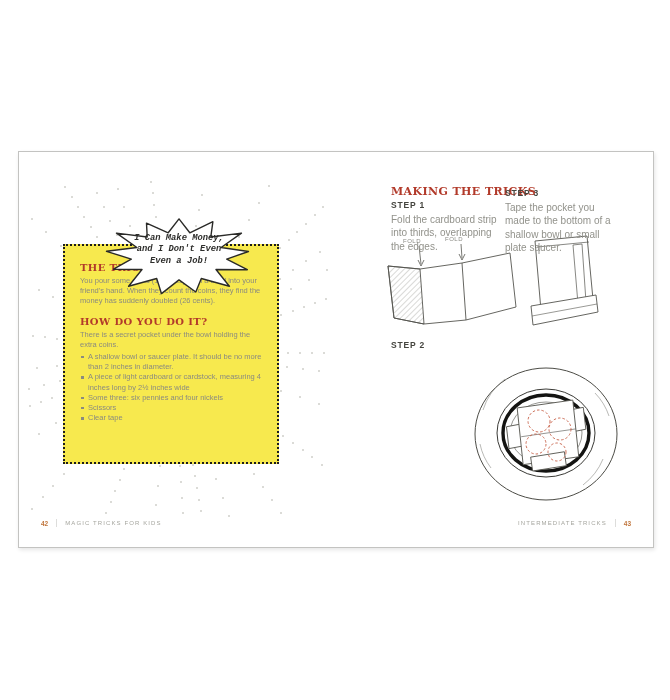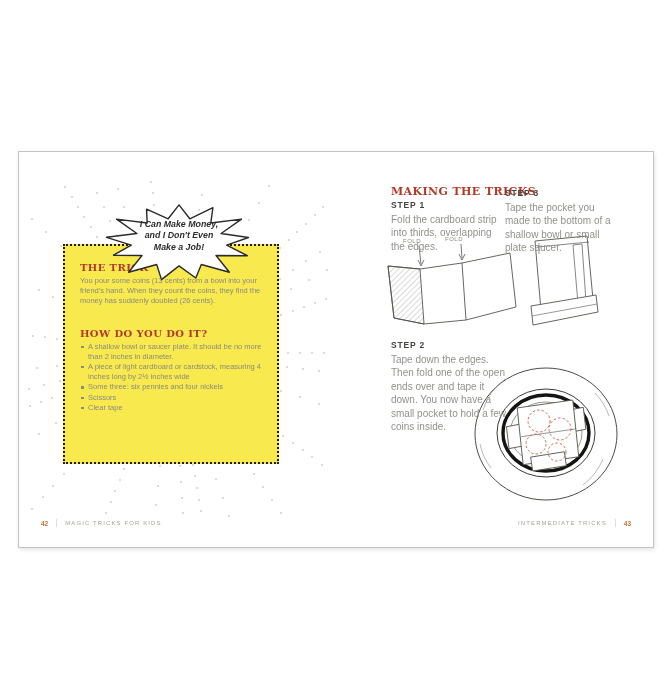--- a/index.html
+++ b/index.html
@@ -8,29 +8,29 @@
   .spread{position:absolute;left:18px;top:151px;width:634px;height:395px;background:#ffffff;
           border:1px solid #c3c3c1;box-shadow:1px 2px 4px rgba(0,0,0,0.10);}
   
   .page-left{position:absolute;left:0;top:0;width:317px;height:395px;overflow:hidden;}
   #dots-layer{position:absolute;left:0;top:0;width:317px;height:395px;z-index:0;}
   #dots-layer i{position:absolute;width:2px;height:2px;background:#cfcfca;border-radius:50%;}
   .trick-title{position:absolute;left:0;top:32px;width:317px;text-align:center;z-index:2;
     font-weight:bold;font-style:italic;font-size:16px;letter-spacing:.4px;color:#1d7dc0;}
   .trick-title .star{font-style:normal;font-weight:normal;font-size:11px;color:#93a5b6;
     position:relative;top:-2px;padding:0 5px;}
-  .burst{position:absolute;left:84px;top:50px;width:152px;height:82px;z-index:2;}
+  .burst{position:absolute;left:84px;top:64px;width:152px;height:82px;z-index:2;font-family:Liberation Mono, monospace;}
   .burst svg{position:absolute;left:0;top:0;}
   .burst-text{position:absolute;left:0;top:17px;width:100%;text-align:center;
     font-weight:bold;font-style:italic;font-size:8.8px;line-height:1.3;color:#2d2d2b;}
   .ybox{position:absolute;left:44px;top:92px;width:216px;height:220px;box-sizing:border-box;
     background:#f7e94e;border:2px dotted #1c1c1c;padding:16px 15px 10px 15px;z-index:1;}
   .red-head{font-family:"DejaVu Serif",serif;font-weight:bold;font-size:10px;
     letter-spacing:.4px;color:#b23a2a;margin:0 0 3px 0;}
-  .ybox .red-head{margin-top:21px;}
+  .ybox .red-head{margin-top:9px;}
   .ybox .red-head:first-child{margin-top:0;}
   .ybox p{margin:0;font-size:7.5px;line-height:1.36;color:#8b8b7f;}
   .ybox ul{margin:2px 0 0 0;padding:0;list-style:none;}
   .ybox li{position:relative;padding-left:8px;font-size:7.5px;line-height:1.36;color:#8b8b7f;}
   .ybox li::before{content:"";position:absolute;left:1px;top:4px;width:2.5px;height:2.5px;background:#8b8b7f;}
   
   .red-head.making{position:absolute;left:372px;top:33px;font-size:11px;z-index:1;}
   .step{position:absolute;z-index:1;}
   .step-label{font-weight:bold;font-size:8.5px;letter-spacing:.8px;color:#45453f;margin:0 0 3px 0;}
   .step p{margin:0;font-size:10px;line-height:1.34;color:#92928b;}
@@ -191,28 +191,29 @@
         </div>
 
 
       <div class="burst">
         <svg width="152" height="82" viewBox="0 0 152 82">
           <polygon id="burst-poly" fill="#ffffff" stroke="#2a2a28" stroke-width="1.4" stroke-linejoin="round" points="76.0,2.9 86.8,16.8 109.9,5.7 107.8,21.0 138.5,17.1 118.1,31.5 145.5,35.5 123.7,43.1 144.3,53.7 113.0,53.5 126.4,70.2 98.3,62.5 92.8,76.0 76.0,63.9 58.5,77.6 53.7,62.5 25.6,70.2 39.0,53.5 10.5,53.2 28.3,43.1 3.5,35.3 33.9,31.5 13.5,17.1 44.2,21.0 43.5,7.1 65.2,16.8"></polygon>
         </svg>
         <div class="burst-text">
           <div>I Can Make Money,</div>
           <div>and I Don't Even</div>
-          <div>Make a Job!</div>
+          <div>Even a Job!</div>
         </div>
       </div>
 
       <div class="ybox">
         <h3 class="red-head">THE TRICK</h3>
         <p>You pour some coins (13 cents) from a bowl into your friend's hand. When they count the coins, they find the money has suddenly doubled (26 cents).</p>
         <h3 class="red-head">HOW DO YOU DO IT?</h3>
+        <p>There is a secret pocket under the bowl holding the extra coins.</p>
         <ul>
           <li>A shallow bowl or saucer plate. It should be no more than 2 inches in diameter.</li>
           <li>A piece of light cardboard or cardstock, measuring 4 inches long by 2½ inches wide</li>
           <li>Some three: six pennies and four nickels</li>
           <li>Scissors</li>
           <li>Clear tape</li>
         </ul>
       </div>
 
       <div class="footer footer-left">
@@ -241,21 +242,20 @@
       <text x="30" y="9" font-size="6" letter-spacing="0.5" fill="#8a8a83" text-anchor="middle" font-family="Liberation Sans, sans-serif">FOLD</text>
       <line x1="37" y1="12" x2="39" y2="30" stroke="#55554f" stroke-width="0.8"></line>
       <polyline points="36,26 39,32 42,26" fill="none" stroke="#55554f" stroke-width="0.8"></polyline>
       <text x="72" y="7" font-size="6" letter-spacing="0.5" fill="#8a8a83" text-anchor="middle" font-family="Liberation Sans, sans-serif">FOLD</text>
       <line x1="79" y1="10" x2="80" y2="24" stroke="#55554f" stroke-width="0.8"></line>
       <polyline points="77,20 80,26 83,20" fill="none" stroke="#55554f" stroke-width="0.8"></polyline>
     </svg>
 
     <div class="step" id="step2">
       <div class="step-label">STEP 2</div>
-      <p>Tape down the edges. Then fold one of the open ends over and tape it down. You now have a small pocket to hold a few coins inside.</p>
     </div>
 
     <div class="step" id="step3">
       <div class="step-label">STEP 3</div>
       <p>Tape the pocket you made to the bottom of a shallow bowl or small plate saucer.</p>
     </div>
 
     <svg class="illus" id="pocket-svg" width="80" height="104" viewBox="0 0 80 104">
       <polygon points="10,9 62,4 69,78 17,90" fill="#ffffff" stroke="#55554f" stroke-width="0.9" stroke-linejoin="round"></polygon>
       <line x1="12" y1="15" x2="64" y2="10" stroke="#55554f" stroke-width="0.7"></line>

